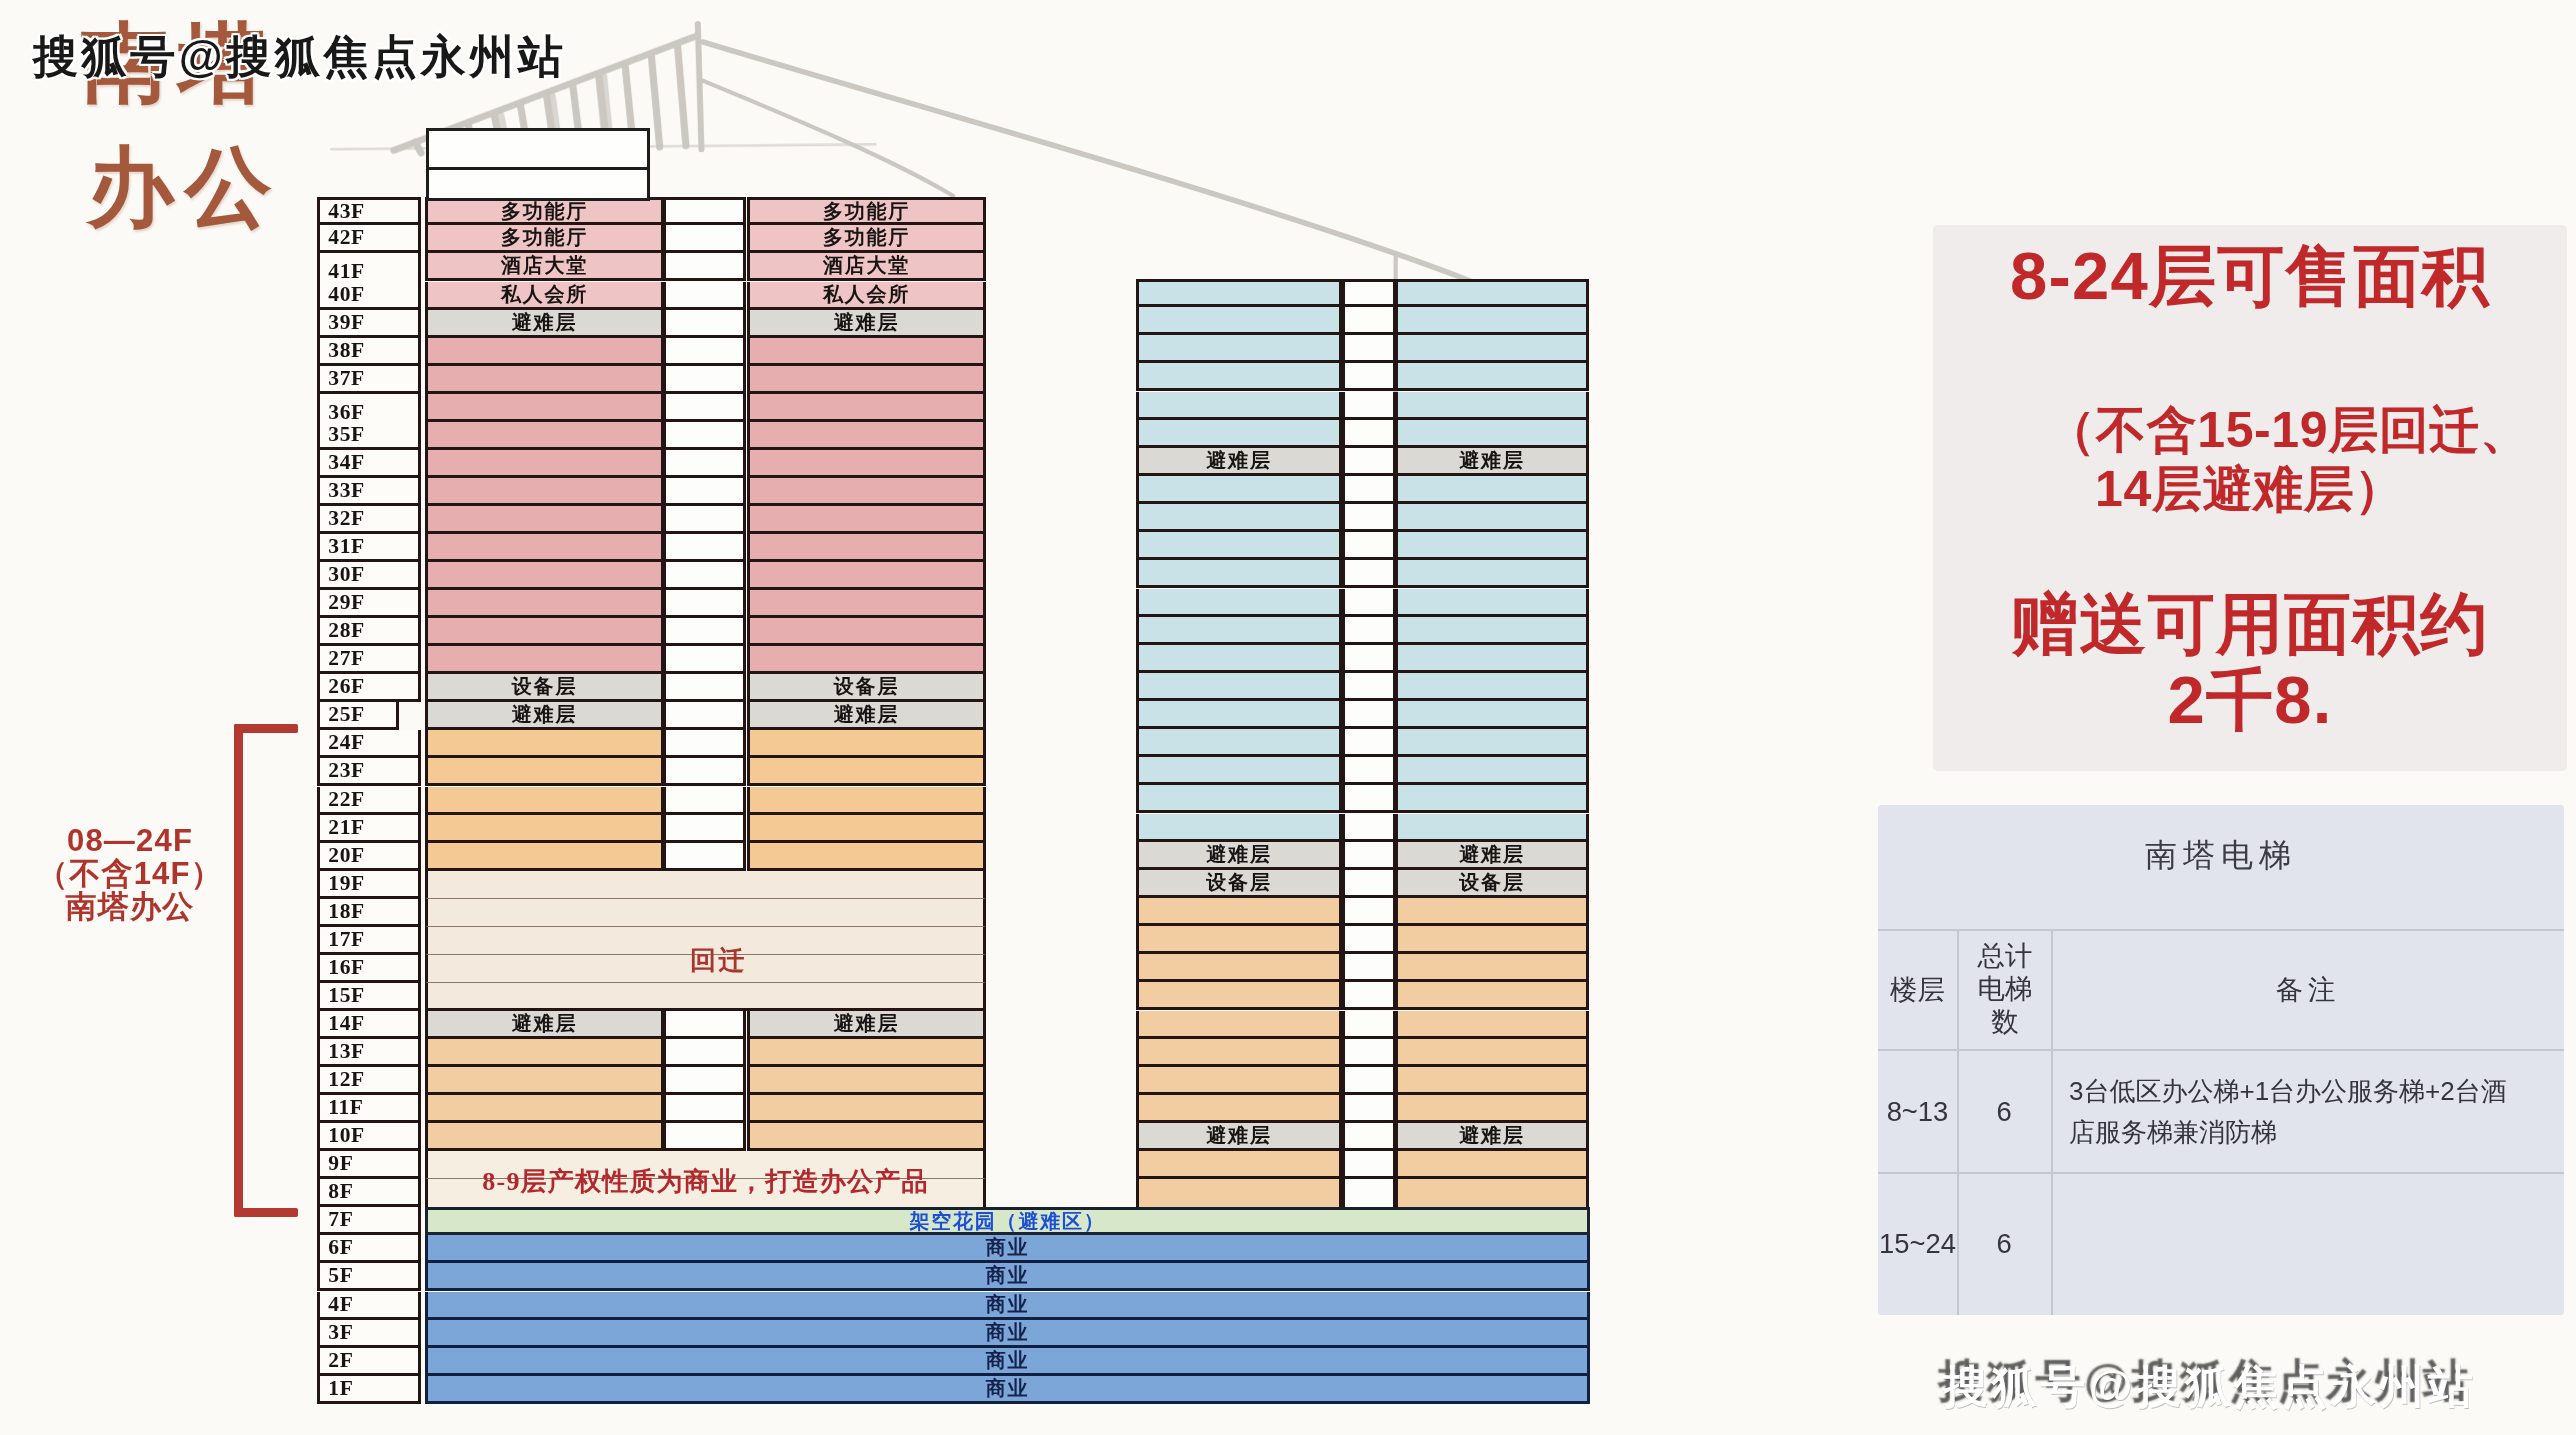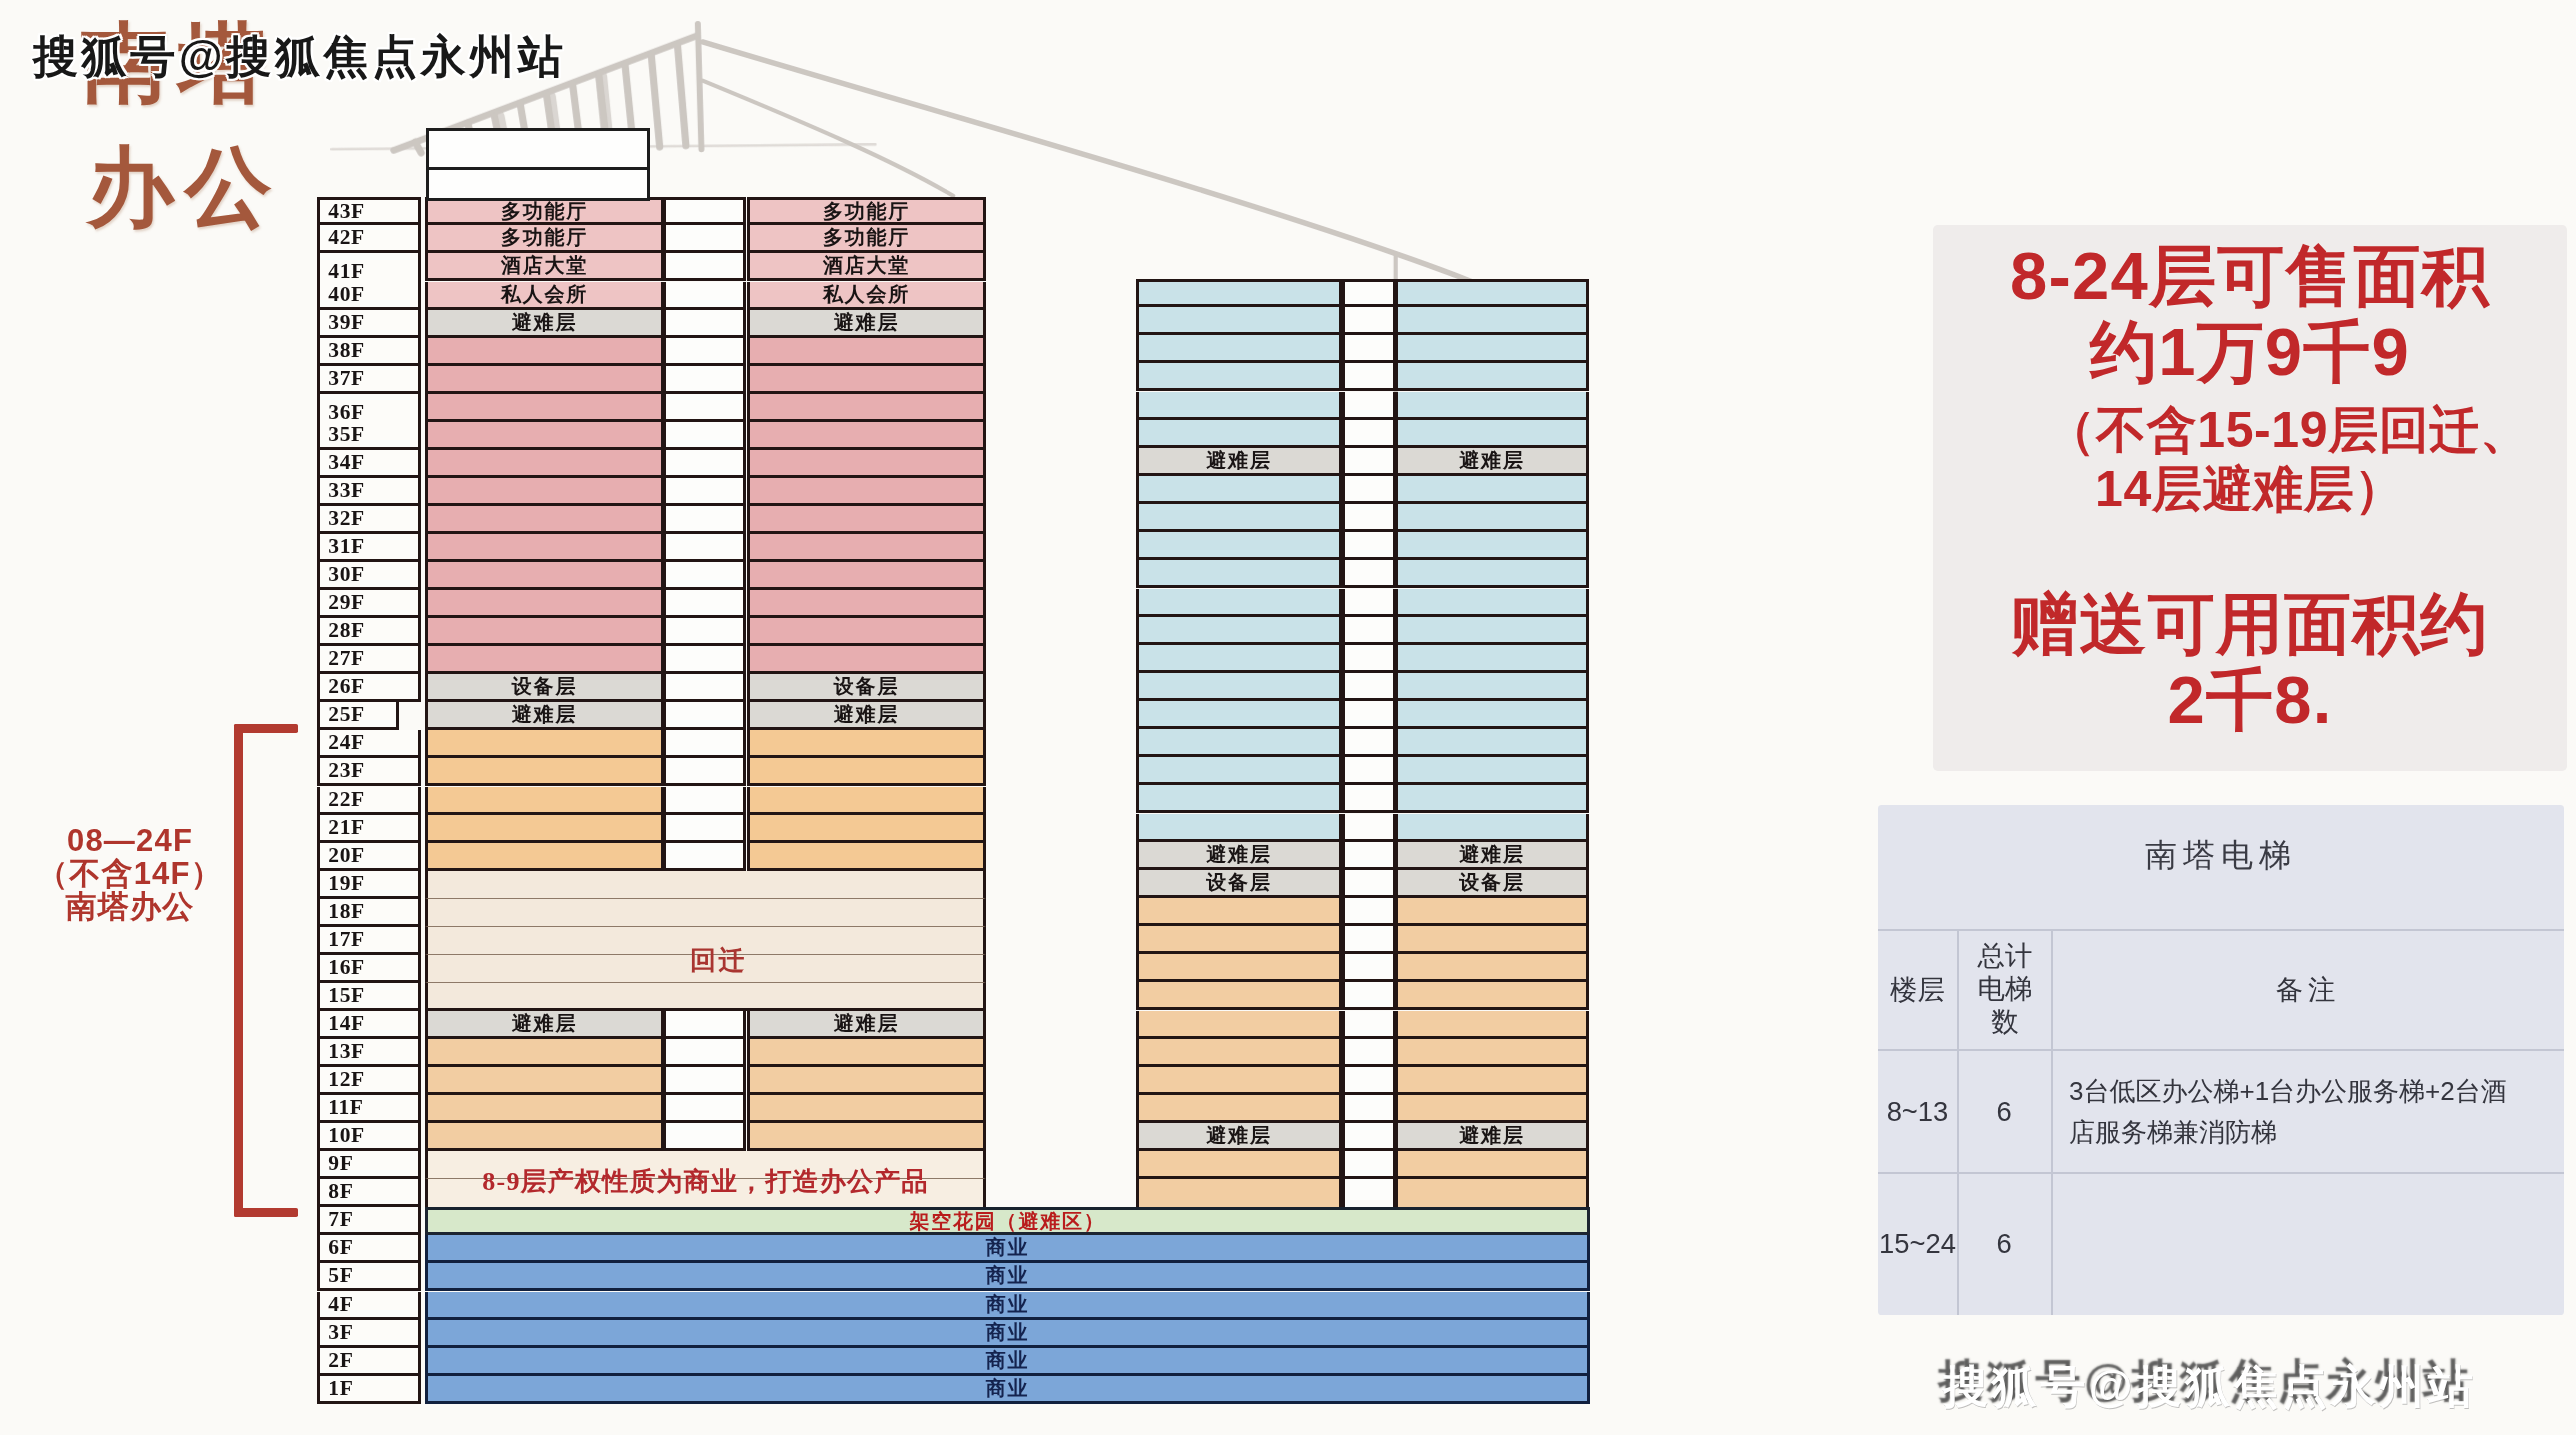--- a/index.html
+++ b/index.html
@@ -310,21 +310,21 @@
       </div>
       <div class="cell" style="left: 425px; top: 1151px; width: 561px; height: 28px; background: rgb(247, 238, 226); border-left: 3.6px solid rgb(34, 21, 20); border-right: 3.6px solid rgb(34, 21, 20); border-bottom: 1.8px solid rgb(141, 121, 104);"></div>
       <div class="cell label-cell" style="left: 317px; top: 1179px; width: 104px; height: 28px; border-left: 3.6px solid rgb(34, 21, 20); border-right: 3.6px solid rgb(34, 21, 20); border-bottom: 3.6px solid rgb(34, 21, 20);">
         <span>8F</span>
       </div>
       <div class="cell" style="left: 425px; top: 1179px; width: 561px; height: 28px; background: rgb(247, 238, 226); border-left: 3.6px solid rgb(34, 21, 20); border-right: 3.6px solid rgb(34, 21, 20); border-bottom: none;"></div>
       <div class="cell label-cell" style="left: 317px; top: 1207px; width: 104px; height: 28px; border-left: 3.6px solid rgb(34, 21, 20); border-right: 3.6px solid rgb(34, 21, 20); border-bottom: 3.6px solid rgb(34, 21, 20);">
         <span>7F</span>
       </div>
       <div class="cell" style="left: 425px; top: 1207px; width: 1165px; height: 28px; background: rgb(215, 232, 202); border-width: 3.6px; border-style: solid; border-color: rgb(24, 34, 46) rgb(28, 36, 48) rgb(28, 36, 48);">
-        <span style="color: #b91c1c;">架空花园（避难区）</span>
+        <span style="color: #1d4ed8;">架空花园（避难区）</span>
       </div>
       <div class="cell label-cell" style="left: 317px; top: 1235px; width: 104px; height: 28px; border-left: 3.6px solid rgb(34, 21, 20); border-right: 3.6px solid rgb(34, 21, 20); border-bottom: 3.6px solid rgb(34, 21, 20);">
         <span>6F</span>
       </div>
       <div class="cell" style="left: 425px; top: 1235px; width: 1165px; height: 28px; background: rgb(124, 166, 216); border-left: 3.6px solid rgb(17, 32, 62); border-right: 3.6px solid rgb(17, 32, 62); border-bottom: 3.6px solid rgb(17, 32, 62);">
         <span style="color: rgb(20, 35, 78);">商业</span>
       </div>
       <div class="cell label-cell" style="left: 317px; top: 1263px; width: 104px; height: 28px; border-left: 3.6px solid rgb(34, 21, 20); border-right: 3.6px solid rgb(34, 21, 20); border-bottom: 3.6px solid rgb(34, 21, 20);">
         <span>5F</span>
       </div>
@@ -479,21 +479,20 @@
     <div>08—24F</div>
     <div>（不含14F）</div>
     <div>南塔办公</div>
   </div>
 
   <div class="abs ov-huiqian">回迁</div>
   <div class="abs ov-note89">8-9层产权性质为商业，打造办公产品</div>
 
   <div class="abs sales-panel"></div>
   <div class="abs sales-ln sales-big sl0">8-24层可售面积</div>
-  <div class="abs sales-ln sales-big sl1">约1万9千9</div>
   <div class="abs sales-ln sales-small sl2">（不含15-19层回迁、</div>
   <div class="abs sales-ln sales-small sl3">14层避难层）</div>
   <div class="abs sales-ln sales-big sl4">赠送可用面积约</div>
   <div class="abs sales-ln sales-big sl5">2千8.</div>
 
   <div class="abs elev-panel"></div>
   <div class="abs elev-title">南塔电梯</div>
   <div class="abs elev-line" style="left:1878px;top:929px;width:686px;height:1.8px;"></div>
   <div class="abs elev-line" style="left:1878px;top:1049px;width:686px;height:1.8px;"></div>
   <div class="abs elev-line" style="left:1878px;top:1172px;width:686px;height:1.8px;"></div>

